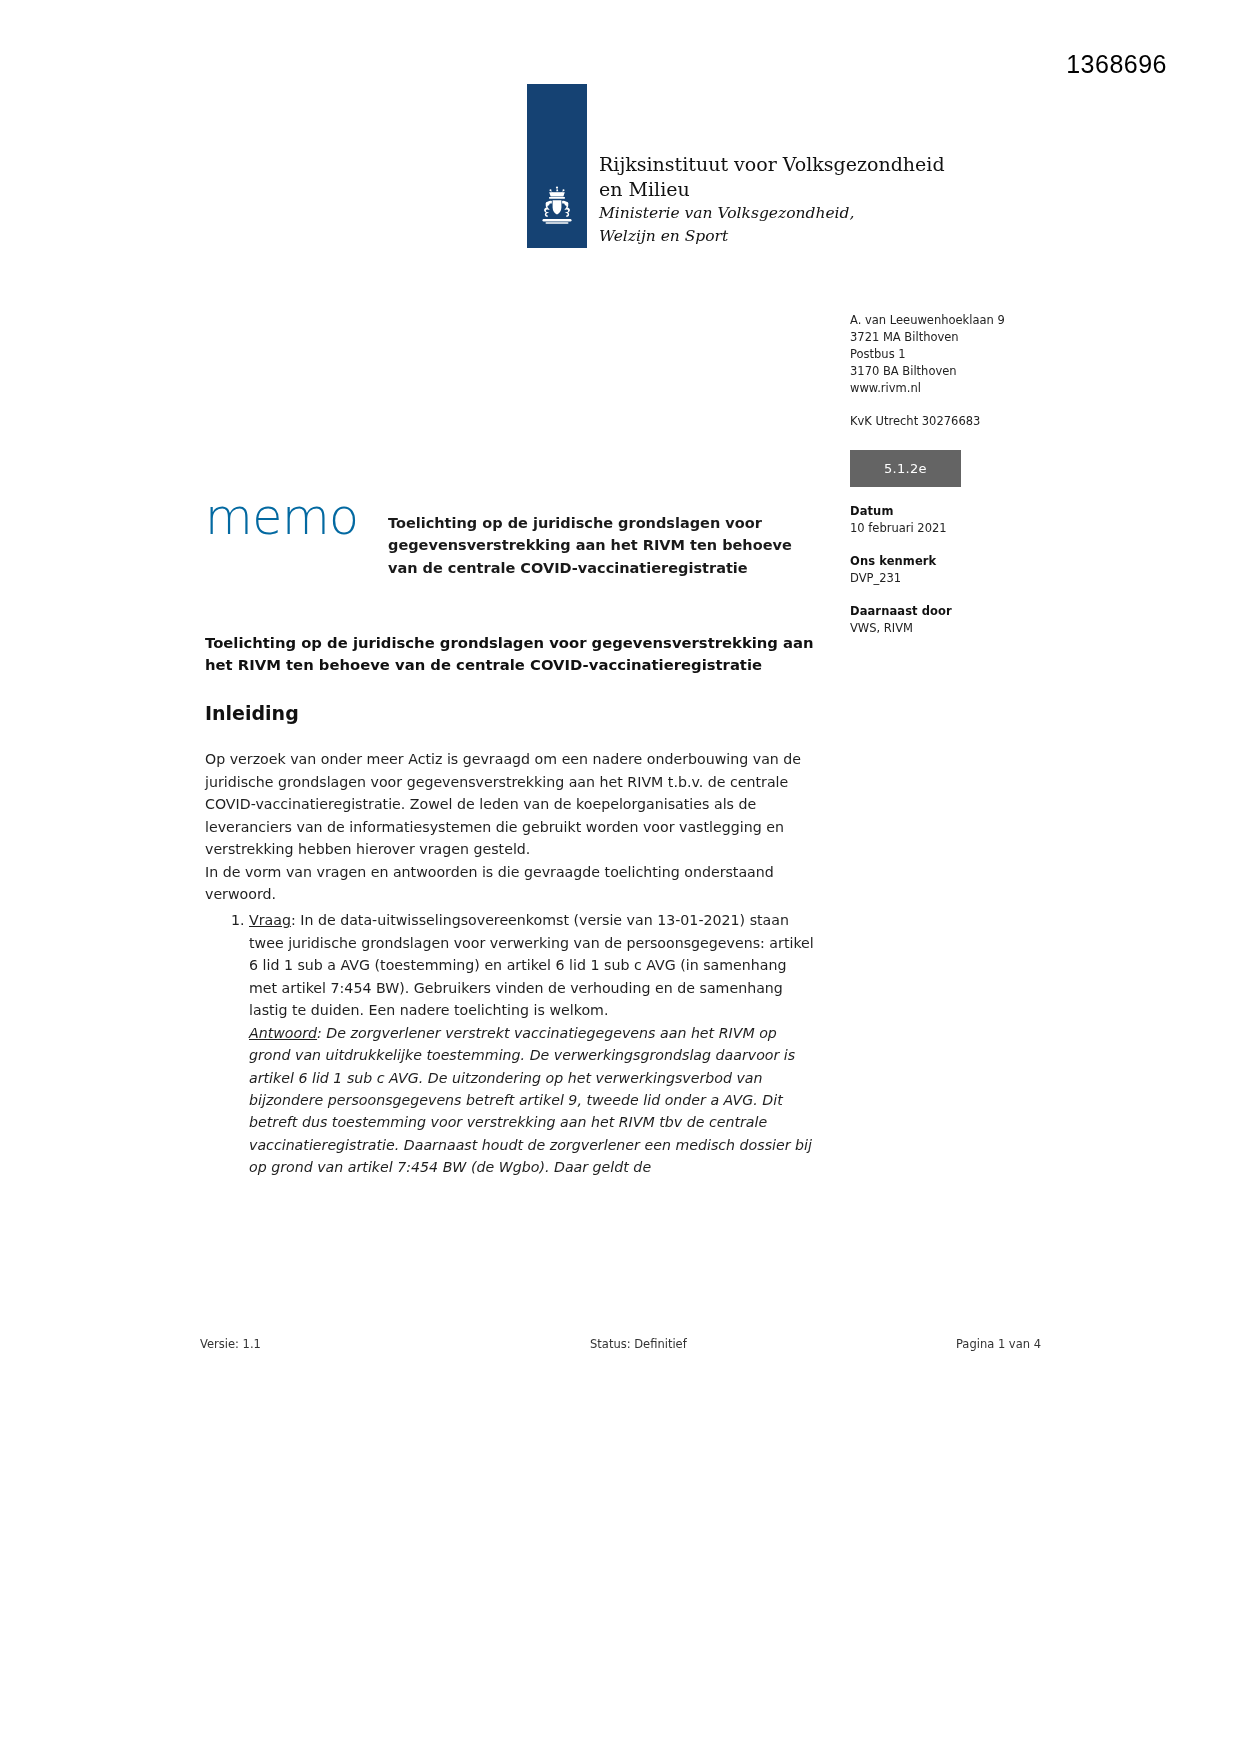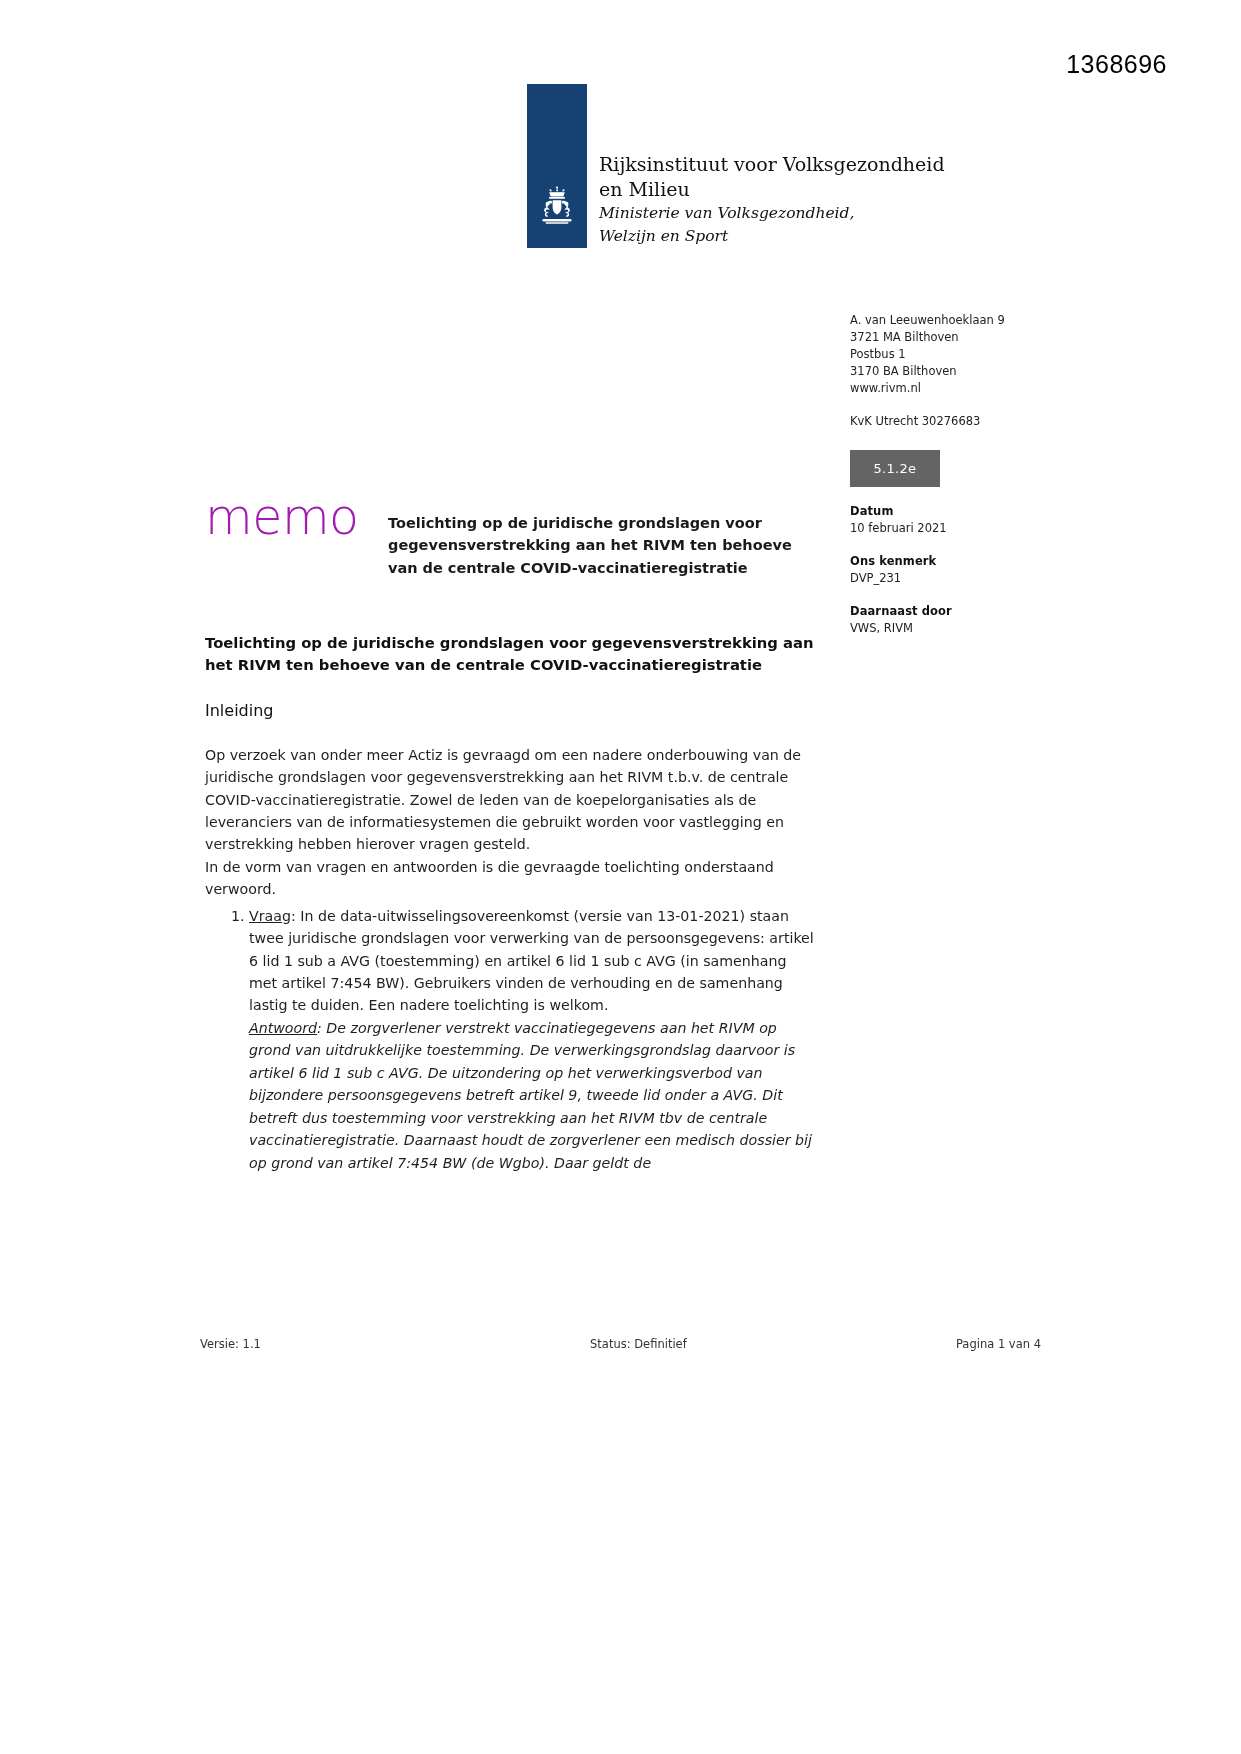--- a/index.html
+++ b/index.html
@@ -95,21 +95,21 @@
     line-height: 1.47;
     margin-left: 28px;
   }
   .meta-address div { white-space: nowrap; }
   .meta-kvk {
     margin-top: 17px;
     white-space: nowrap;
   }
   .redaction-box {
     margin-top: 20px;
-    width: 90px;
+    width: 111px;
     height: 37px;
     background: #646464;
     color: #ffffff;
     display: flex;
     align-items: center;
     justify-content: center;
     font-size: 13px;
     letter-spacing: 0.3px;
   }
   .meta-field { margin-top: 16px; }
@@ -125,21 +125,21 @@
   }
 
   
   .memo-word {
     position: absolute;
     left: 205px;
     top: 489px;
     font-family: "DejaVu Sans", sans-serif;
     font-weight: 300;
     font-size: 49px;
-    color: #a21caf;
+    color: #0369a1;
     letter-spacing: -0.5px;
   }
   .memo-subtitle {
     position: absolute;
     left: 388px;
     top: 512px;
     width: 420px;
     font-family: "DejaVu Sans", sans-serif;
     font-weight: bold;
     font-size: 14.5px;
@@ -163,22 +163,22 @@
     font-weight: bold;
     margin: 0 0 22px 0;
     line-height: 1.5;
     color: #111111;
   }
   .body .byline {
     margin: 0 0 32px 0;
     font-size: 14.2px;
   }
   .body h2 {
-    font-size: 16px;
-    font-weight: normal;
+    font-size: 19px;
+    font-weight: bold;
     margin: 0 0 20px 0;
     color: #111111;
   }
   .body h2.qa-heading {
     margin-top: 34px;
     margin-bottom: 24px;
     line-height: 1.5;
   }
   .body p {
     margin: 0 0 0 0;

